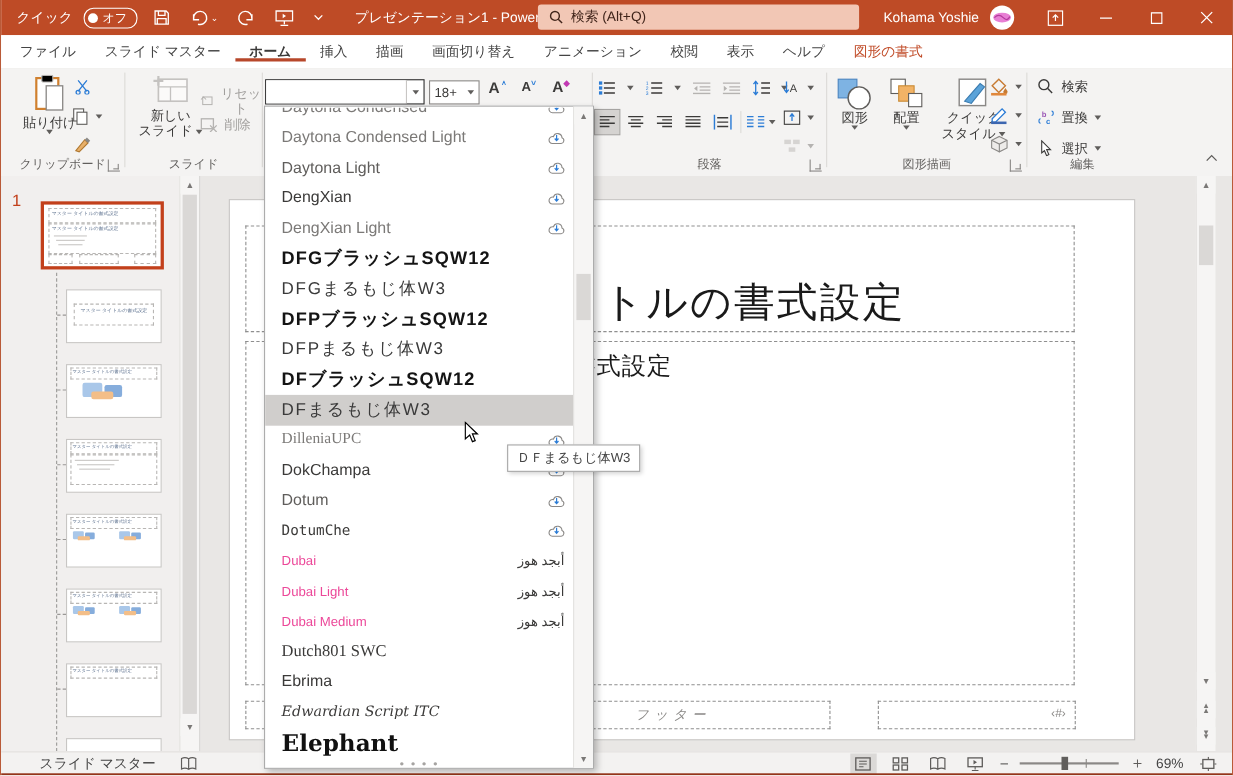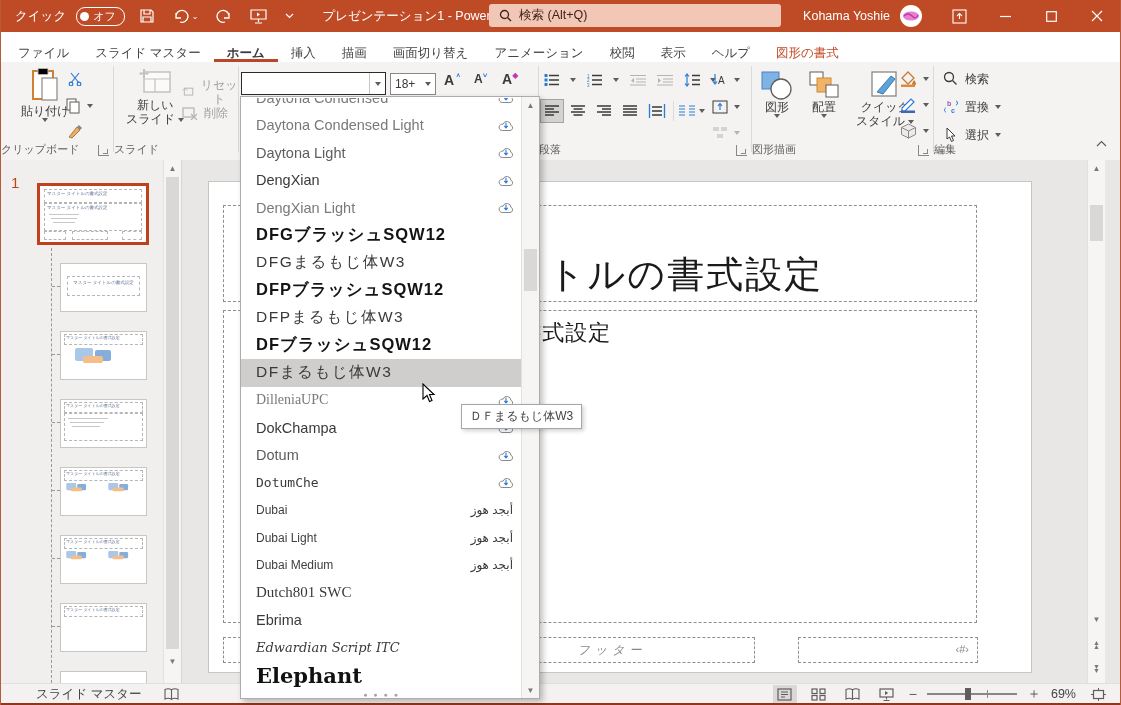--- a/index.html
+++ b/index.html
@@ -19,34 +19,34 @@
   .search-pill{position:absolute;left:488px;top:4px;width:292px;height:23px;background:#F2C7B5;
        border-radius:3px;display:flex;align-items:center;gap:7px;padding-left:10px;box-sizing:border-box;
        color:#40241A;font-size:12.5px;}
   .tb-right{position:absolute;right:0;top:0;height:32px;display:flex;align-items:center;}
   .tb-user{font-size:12.5px;margin-right:10px;}
   .avatar{width:22px;height:22px;border-radius:50%;background:#fff;overflow:hidden;display:flex;
        align-items:center;justify-content:center;margin-right:14px;}
   .winbtn{width:46px;height:32px;display:flex;align-items:center;justify-content:center;}
   
   #tabrow{position:absolute;left:0;top:32px;width:100%;height:30px;background:#fff;border-bottom:1px solid #E3E1DF;}
-  #tabs{display:flex;align-items:flex-end;height:100%;padding-left:4px;}
+  #tabs{display:flex;align-items:center;height:100%;padding-left:4px;}
   .tab{padding:0 13px;display:flex;align-items:center;font-size:12.5px;color:#444;white-space:nowrap;}
   .tab.active{color:#3b3a39;font-weight:bold;box-shadow:inset 0 -3px 0 #B7472A;}
   .tab.contextual{color:#C04A26;}
   .tabrow-right{position:absolute;right:8px;top:4px;display:flex;gap:8px;}
   .pill-btn{border:1px solid #E1DFDD;background:#fff;height:21px;display:flex;align-items:center;
        gap:5px;padding:0 10px;font-size:12.5px;}
   .pill-btn.share{color:#B7472A;}
   .pill-btn.comment{color:#A19F9D;background:#F6F5F4;}
   
   #ribbon{position:absolute;left:0;top:62px;width:100%;height:98px;background:#F4F3F2;border-bottom:1px solid #D8D6D4;}
   .rgroup{position:absolute;top:0;height:98px;}
   .gsep{position:absolute;top:4px;height:86px;width:1px;background:#DCDAD8;}
-  .glabel{position:absolute;bottom:3px;left:0;right:0;font-size:11px;color:#605E5C;}
+  .glabel{position:absolute;bottom:3px;left:0;right:0;text-align:center;font-size:11px;color:#605E5C;}
   .launcher{position:absolute;bottom:4px;right:4px;width:10px;height:10px;border-left:1px solid #8A8886;
        border-bottom:1px solid #8A8886;}
   .launcher:after{content:"";position:absolute;right:1px;bottom:1px;width:4px;height:4px;
        border-right:1px solid #8A8886;border-bottom:1px solid #8A8886;}
   .bigbtn{position:absolute;display:flex;flex-direction:column;align-items:center;font-size:12px;color:#3b3a39;}
   .btnlabel{font-size:12px;color:#3b3a39;line-height:14px;text-align:center;}
   .disabled .btnlabel, .btnlabel.disabled{color:#A19F9D;}
   .chev{display:inline-block;width:0;height:0;border-left:3.5px solid transparent;
        border-right:3.5px solid transparent;border-top:4px solid #5f5d5b;vertical-align:middle;}
   .chev.dis{border-top-color:#B5B3B1;}
@@ -104,21 +104,21 @@
   .f-sample{margin-left:auto;margin-right:8px;font-size:12px;color:#3b3a39;direction:rtl;}
   .cloud{margin-left:auto;margin-right:7px;display:inline-flex;}
   .fs-plain{font-size:14.5px;color:#3b3a39;}
   .fs-dim{font-size:14.5px;color:#7b7977;}
   .fs-dim2{font-size:14.5px;color:#5f5d5b;}
   .fs-brush{font-weight:700;font-size:16.5px;letter-spacing:1px;color:#141414;}
   .fs-maru{font-size:15.5px;letter-spacing:1.5px;color:#3a3a3a;}
   .fs-serif{font-family:"Liberation Serif","DejaVu Serif",serif;font-size:15px;color:#3b3a39;}
   .fs-serif-dim{font-family:"Liberation Serif","DejaVu Serif",serif;font-size:14px;color:#7b7977;}
   .fs-mono{font-family:"DejaVu Sans Mono",monospace;font-size:13px;color:#3b3a39;}
-  .fs-small{font-size:12px;color:#404040;}
+  .fs-small{font-size:12px;color:#ec4899;}
   .fs-script{font-family:"DejaVu Serif","Liberation Serif",serif;font-style:italic;font-size:13px;color:#3b3a39;}
   .fs-elephant{font-family:"DejaVu Serif","Liberation Serif",serif;font-weight:700;font-size:21px;color:#111;}
   #dd-scroll{position:absolute;right:0;top:0;width:17px;bottom:0;background:#F6F5F4;border-left:1px solid #E3E1DF;}
   #dd-resize-dots{position:absolute;bottom:0;left:0;right:17px;height:6px;text-align:center;
        color:#a6a4a2;font-size:7px;line-height:5px;letter-spacing:2px;}
   
   #font-tooltip{position:absolute;left:460px;top:404px;background:#fff;border:1px solid #A6A6A6;
        box-shadow:2px 2px 4px rgba(0,0,0,.18);padding:3px 8px;font-size:12px;color:#444;z-index:60;white-space:nowrap;}
   #cursor{position:absolute;left:421px;top:383px;z-index:70;}
   

